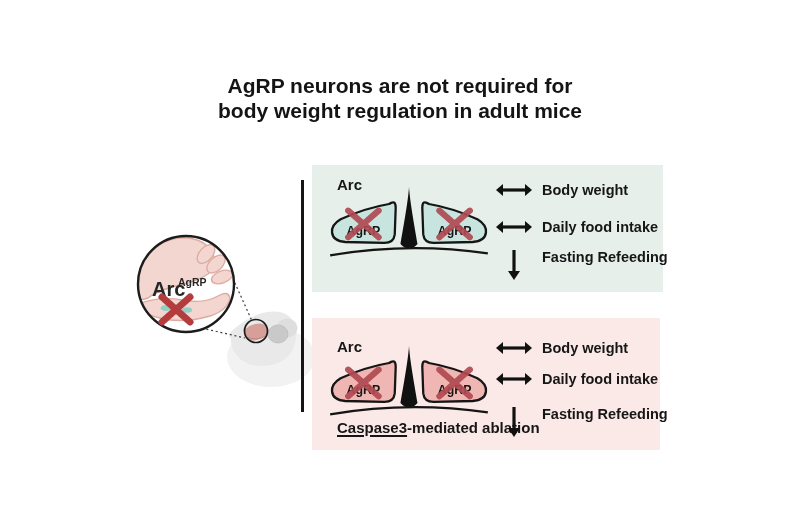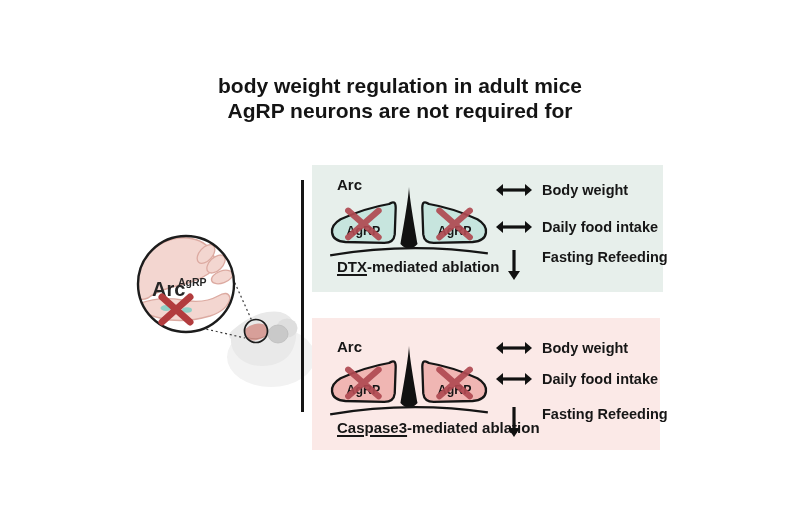--- a/index.html
+++ b/index.html
@@ -30,22 +30,22 @@
   .lobe-text{font-family:"Liberation Sans",sans-serif;font-weight:700;font-size:13px;fill:#151515;}
   #panel-dtx .lobe{fill:var(--lobe-teal);}
   #panel-casp .lobe{fill:var(--lobe-pink);}
   .cross{stroke:var(--cross-red);stroke-width:6.5;stroke-linecap:round;opacity:.92;}
   .inset-svg{position:absolute;left:130px;top:228px;}
 </style>
 </head>
 <body>
 
 <div class="title">
+  <div>AgRP neurons are not required for</div>
   <div>body weight regulation in adult mice</div>
-  <div>AgRP neurons are not required for</div>
 </div>
 
 <svg class="inset-svg" width="230" height="180" viewBox="0 0 230 180">
   <defs>
     <clipPath id="clip-big">
         <circle cx="56" cy="56" r="48"></circle>
       </clipPath>
     <clipPath id="clip-small">
         <circle cx="126" cy="103" r="11"></circle>
       </clipPath>
@@ -109,23 +109,20 @@
     <g class="cross">
       <line x1="21" y1="27" x2="53" y2="55"></line>
         <line x1="53" y1="27" x2="21" y2="55"></line>
     </g>
     <g class="cross">
       <line x1="117" y1="27" x2="149" y2="55"></line>
         <line x1="149" y1="27" x2="117" y2="55"></line>
     </g>
   </svg>
 
-  <div class="ablation">
-    <span class="u">DTX</span><span>-mediated ablation</span>
-  </div>
 
   <div class="outcomes">
     <div class="row r0">
       <span class="arrow-box">
         <svg width="38" height="14" viewBox="0 0 38 14">
             <line x1="5" y1="7" x2="33" y2="7" stroke="#111" stroke-width="3.2"></line>
             <path d="M8,1 L1,7 L8,13 Z" fill="#111"></path>
             <path d="M30,1 L37,7 L30,13 Z" fill="#111"></path>
           </svg>
       </span>

